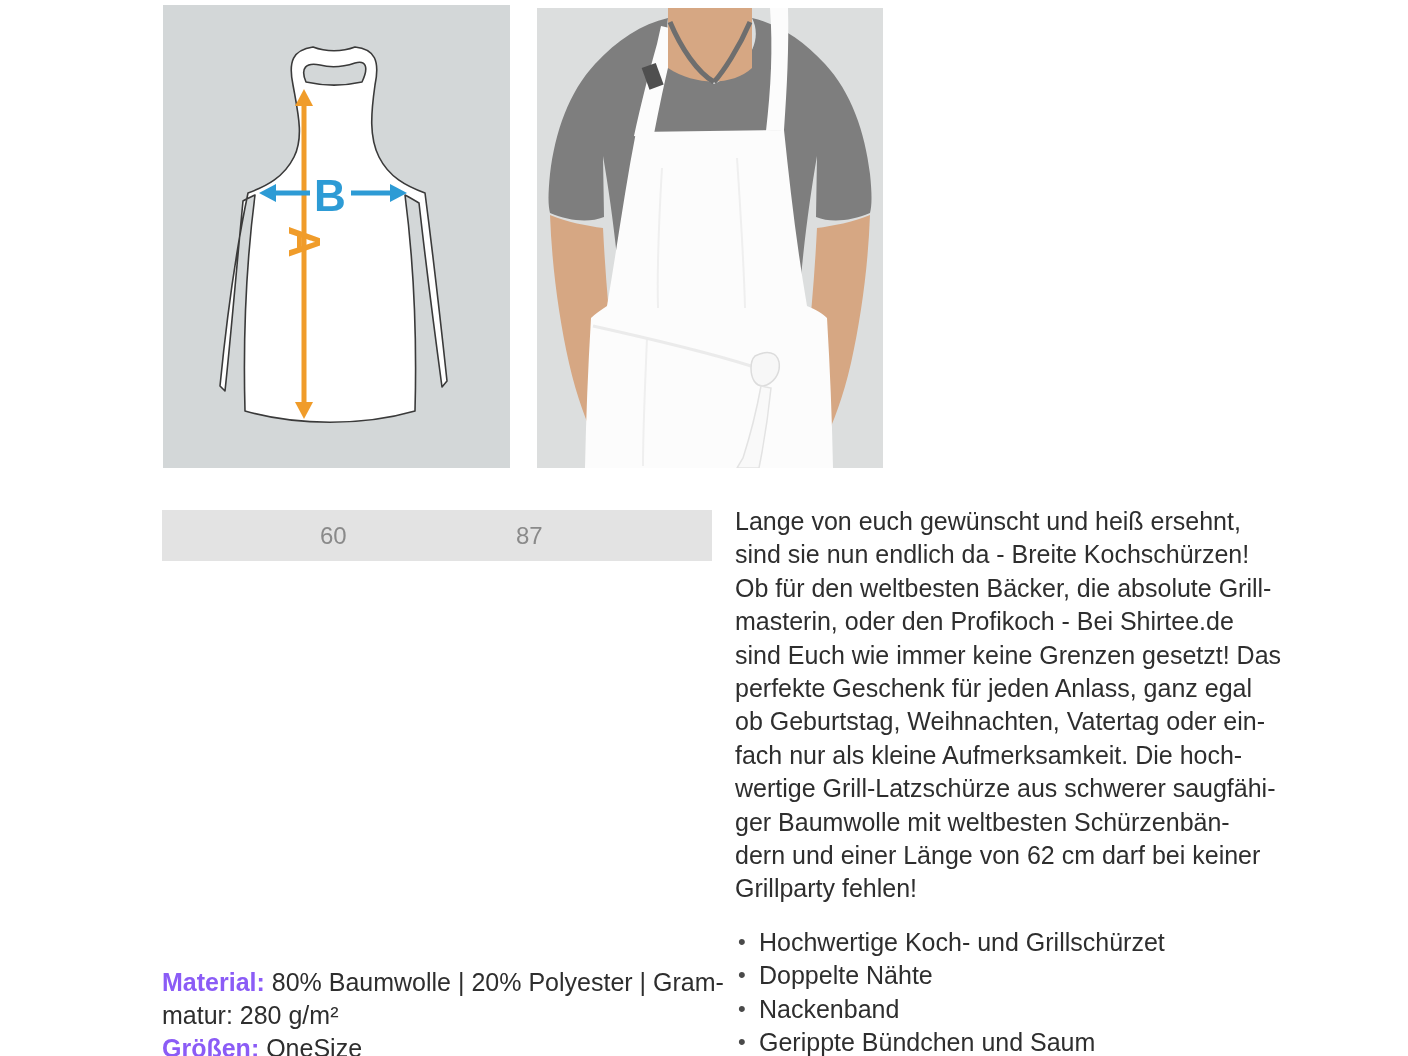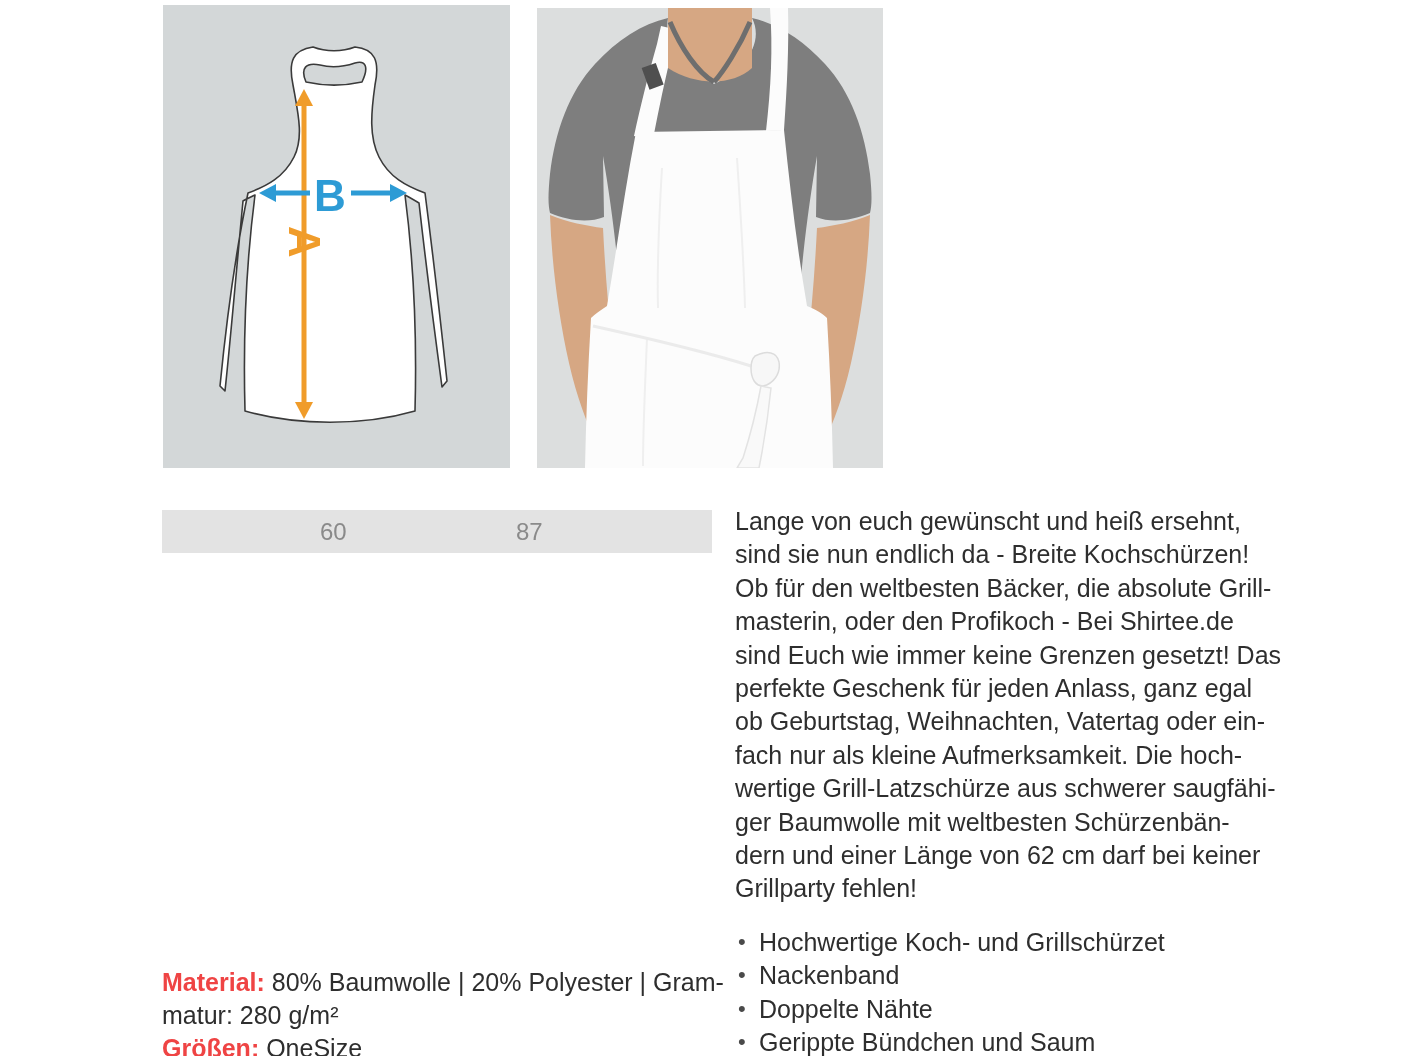--- a/index.html
+++ b/index.html
@@ -10,37 +10,37 @@
   .apron-shape{fill:#ffffff;stroke:var(--outline);stroke-width:1.6;stroke-linejoin:round;}
   .fill-orange{fill:var(--arrow-orange);}
   .stroke-orange{stroke:var(--arrow-orange);}
   .fill-blue{fill:var(--arrow-blue);}
   .stroke-blue{stroke:var(--arrow-blue);}
   .dim-label{font-family:"Liberation Sans","DejaVu Sans",sans-serif;font-weight:bold;font-size:44px;}
 
   .size-table{position:absolute;left:162px;top:510px;width:550px;font-size:24px;}
   .st-row{display:grid;grid-template-columns:135px 196px 219px;align-items:center;}
   .st-header{background:var(--table-header-bg);height:39px;color:var(--table-header-text);}
-  .st-data{background:var(--table-row-bg);height:43px;color:var(--table-value-text);}
+  .st-data{background:var(--table-row-bg);height:51px;color:var(--table-value-text);}
   .st-cell{padding-left:23px;white-space:nowrap;}
 
   .description{position:absolute;left:735px;top:505px;width:540px;
     font-size:25px;line-height:33.4px;color:var(--body-text);}
   .desc-line{white-space:nowrap;}
 
   .features{position:absolute;left:735px;top:926px;width:600px;
     font-size:25px;line-height:33.4px;color:var(--body-text);}
   .feature-item{white-space:nowrap;padding-left:24px;position:relative;}
   .feature-item::before{content:"\2022";position:absolute;left:3px;top:-1px;
     font-size:22px;color:#4a4a4a;}
 
   .material-block{position:absolute;left:162px;top:966px;width:560px;
     font-size:25px;line-height:33px;color:var(--body-text);}
   .material-line{white-space:nowrap;}
-  .b{font-weight:bold;color:#ef4444;}
+  .b{font-weight:bold;color:#8b5cf6;}
 </style>
 </head>
 <body>
 
 <div class="panel diagram-panel">
   <svg width="347" height="463" viewBox="0 0 347 463">
     <path class="apron-shape" fill-rule="evenodd" d="
       M130,80
       C125,56 130,45 150,42
       C163,47 179,47 192,42
@@ -163,22 +163,22 @@
     <div class="desc-line">ob Geburtstag, Weihnachten, Vatertag oder ein-</div>
     <div class="desc-line">fach nur als kleine Aufmerksamkeit. Die hoch-</div>
     <div class="desc-line">wertige Grill-Latzschürze aus schwerer saugfähi-</div>
     <div class="desc-line">ger Baumwolle mit weltbesten Schürzenbän-</div>
     <div class="desc-line">dern und einer Länge von 62 cm darf bei keiner</div>
     <div class="desc-line">Grillparty fehlen!</div>
   </div>
 
 <div class="features">
     <div class="feature-item">Hochwertige Koch- und Grillschürzet</div>
+    <div class="feature-item">Doppelte Nähte</div>
     <div class="feature-item">Nackenband</div>
-    <div class="feature-item">Doppelte Nähte</div>
     <div class="feature-item">Gerippte Bündchen und Saum</div>
   </div>
 
 <div class="material-block">
   <div class="material-line">
     <span class="b">Material:</span>
     <span>80% Baumwolle | 20% Polyester | Gram-</span>
   </div>
   <div class="material-line">matur: 280 g/m²</div>
   <div class="material-line">

